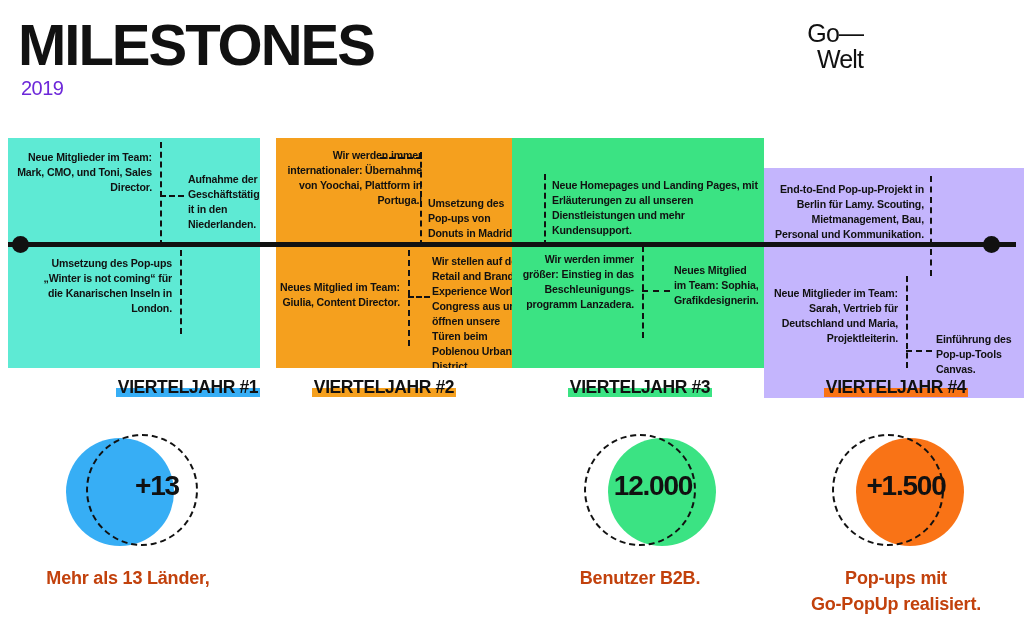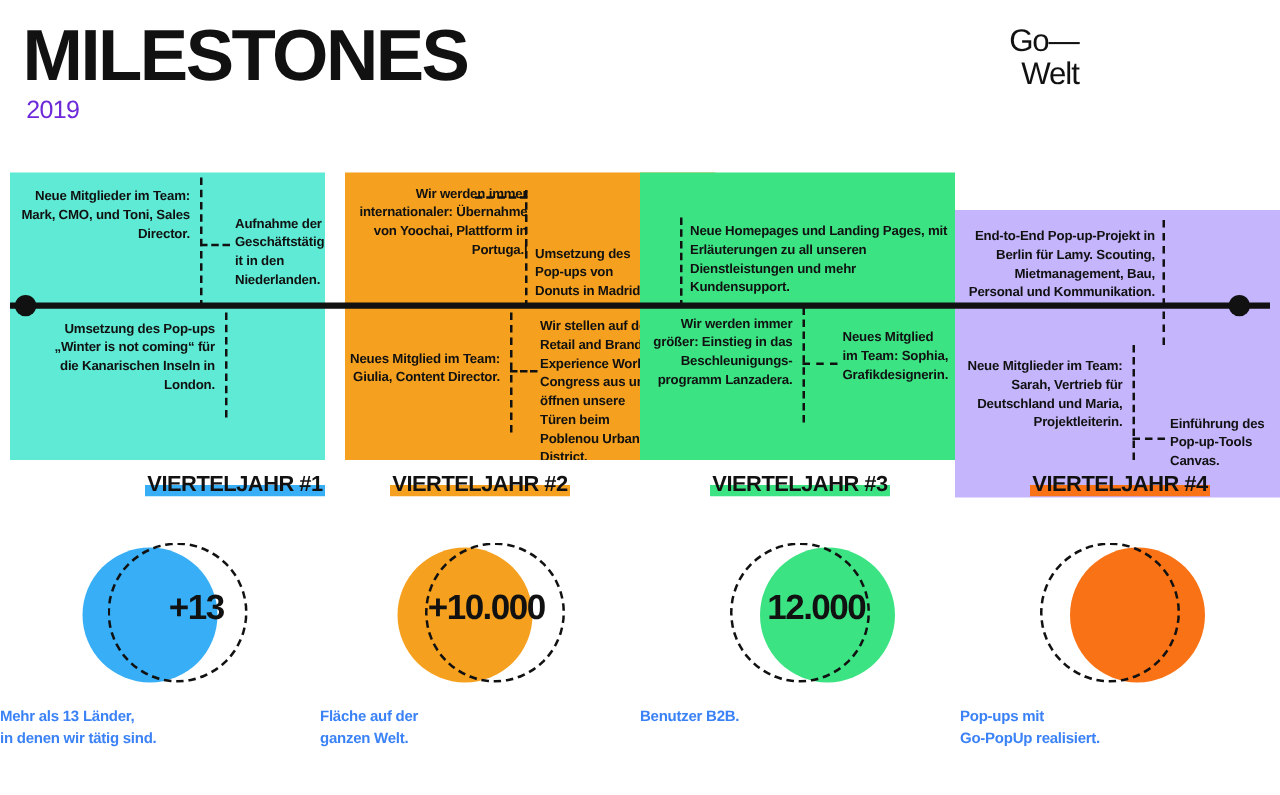--- a/index.html
+++ b/index.html
@@ -98,22 +98,22 @@
   .ring {
     position:absolute; top:4px; width:112px; height:112px; border-radius:50%;
     border:2.5px dashed #111111;
   }
   .stat-value {
     position:absolute; top:42px; left:0; width:256px; text-align:center;
     font-size:28px; font-weight:bold; color:#111111; letter-spacing:-1.2px;
     line-height:1;
   }
   .stat-caption {
-    position:absolute; top:135px; left:0; width:256px; 
-    font-size:12px; font-weight:bold; color:#3b82f6; line-height:1.45;
+    position:absolute; top:135px; left:0; width:256px; text-align:center;
+    font-size:18px; font-weight:bold; color:#c2410c; line-height:1.45;
     letter-spacing:-0.2px;
   }
   .fill-blue   { background:#37AEF5; }
   .fill-amber  { background:#F5A01E; }
   .fill-green  { background:#3BE383; }
   .fill-orange { background:#F97316; }
 </style>
 </head>
 <body>
 
@@ -195,53 +195,42 @@
   <div class="stats">
 
     <div class="stat" style="left:0px;">
       <div class="stat-circle-area">
         <div class="disc fill-blue" style="left:66px;"></div>
         <div class="ring" style="left:86px;"></div>
       </div>
       <div class="stat-value" style="padding-left:58px;">+13</div>
       <div class="stat-caption">
         <div>Mehr als 13 Länder,</div>
-        <div>in denen wir tätig sind.</div>
-      </div>
-    </div>
-
-    <div class="stat" style="left:256px;">
-      <div class="stat-circle-area">
-        <div class="disc fill-amber" style="left:62px;"></div>
-        <div class="ring" style="left:84px;"></div>
-      </div>
-      <div class="stat-value" style="padding-left:10px;">+10.000</div>
-      <div class="stat-caption">
-        <div>Fläche auf der</div>
-        <div>ganzen Welt.</div>
-      </div>
-    </div>
+      </div>
+    </div>
+
 
     <div class="stat" style="left:512px;">
       <div class="stat-circle-area">
         <div class="disc fill-green" style="left:96px;"></div>
         <div class="ring" style="left:72px;"></div>
       </div>
       <div class="stat-value" style="padding-left:26px;">12.000</div>
       <div class="stat-caption">
         <div>Benutzer B2B.</div>
         <div></div>
       </div>
     </div>
 
     <div class="stat" style="left:768px;">
       <div class="stat-circle-area">
         <div class="disc fill-orange" style="left:88px;"></div>
         <div class="ring" style="left:64px;"></div>
       </div>
+      <div class="stat-value" style="padding-left:20px;">+1.500</div>
       <div class="stat-caption">
         <div>Pop-ups mit</div>
         <div>Go-PopUp realisiert.</div>
       </div>
     </div>
 
   </div>
 </div>
 
 </body></html>

